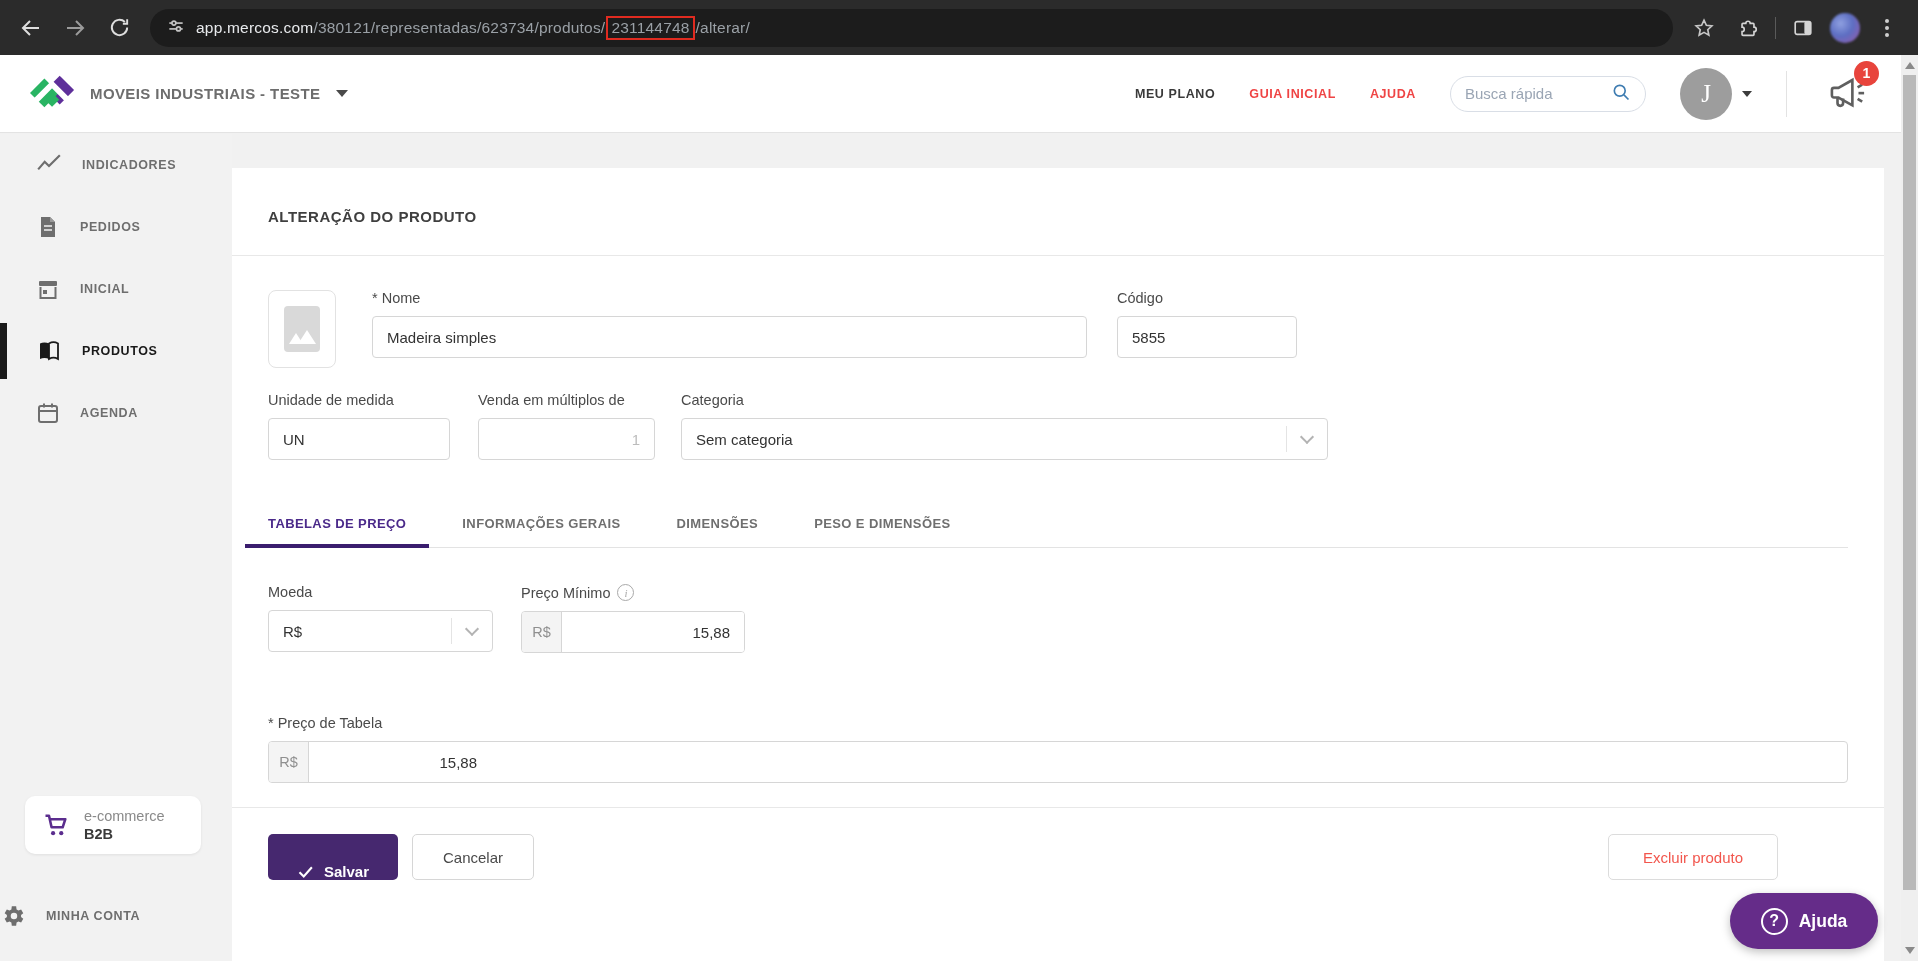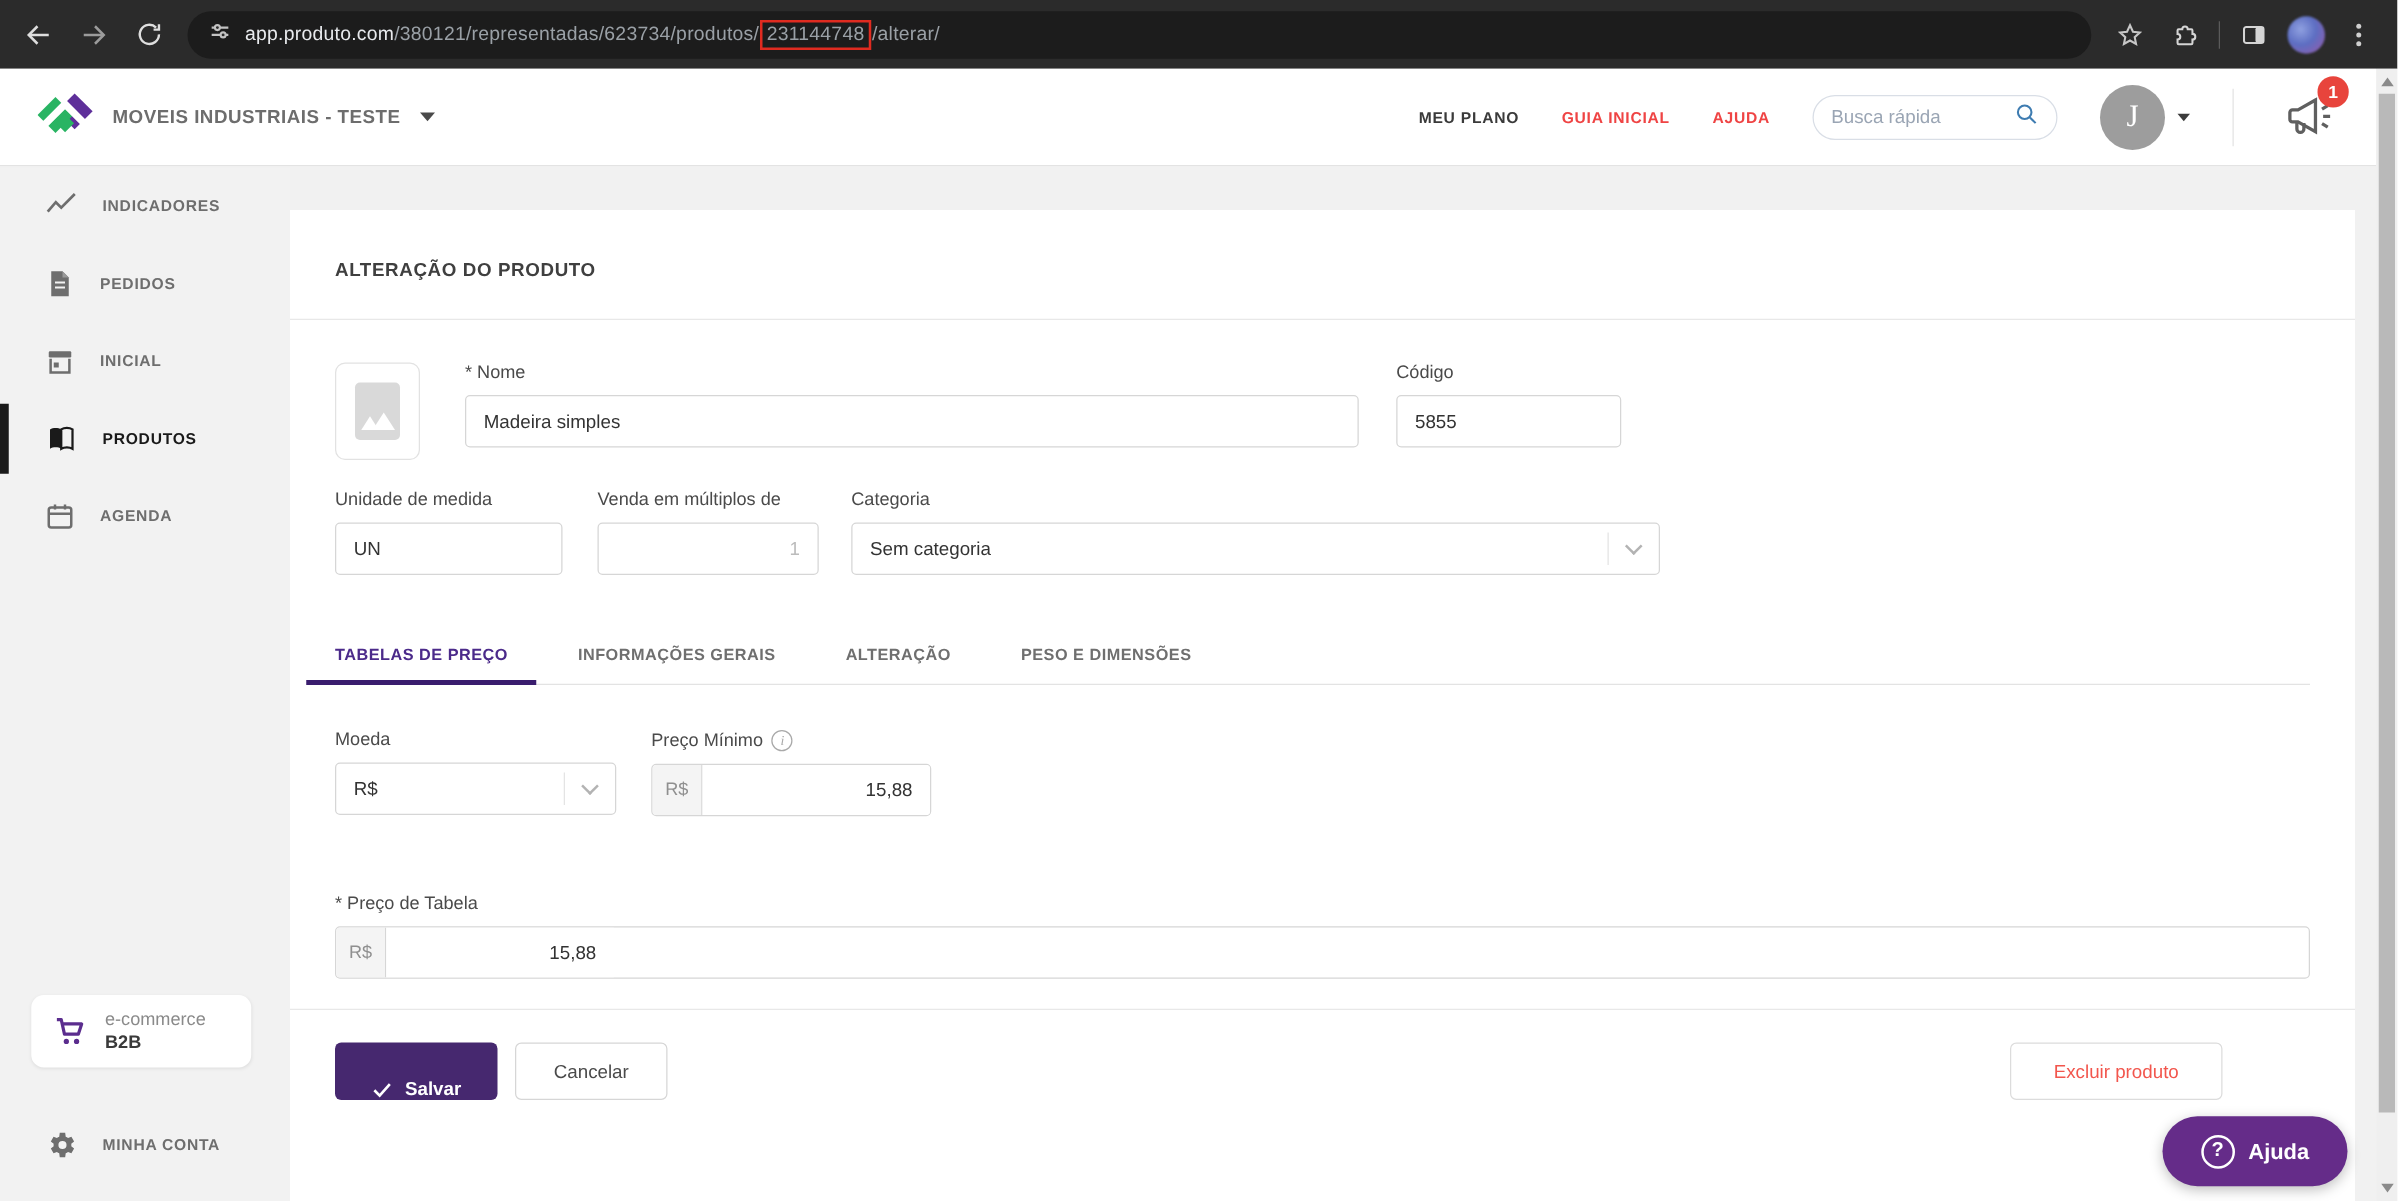--- a/index.html
+++ b/index.html
@@ -60,21 +60,21 @@
   .side-item { position:relative; height:62px; display:flex; align-items:center; gap:20px; padding-left:36px; cursor:pointer; }
   .side-item .lbl { font-size:12.5px; font-weight:bold; letter-spacing:0.6px; color:#6e6e6e; }
   .side-item.active .lbl { color:#191919; }
   .side-item.active::before { content:""; position:absolute; left:0; top:3px; bottom:3px; width:7px; background:#1a1a1a; }
   .side-item svg { flex:0 0 auto; }
   .ecom-card { position:absolute; left:25px; top:662px; width:176px; height:58px; background:#fff; border-radius:10px;
     box-shadow:0 1px 3px rgba(0,0,0,0.08); display:flex; align-items:center; gap:13px; padding-left:16px; cursor:pointer; }
   .ecom-text { line-height:1.25; }
   .ecom-l1 { font-size:14.5px; color:#8a8a8a; }
   .ecom-l2 { font-size:14.5px; font-weight:bold; color:#3a3a3a; }
-  .account-item { position:absolute; left:0; top:756px; width:232px; height:52px; display:flex; align-items:center; gap:20px; padding-left:36px; cursor:pointer; }
+  .account-item { position:absolute; left:0; top:756px; width:232px; height:52px; display:flex; align-items:center; gap:20px; cursor:pointer; }
   .account-item .lbl { font-size:12.5px; font-weight:bold; letter-spacing:0.6px; color:#6e6e6e; }
 
   
   .card { position:absolute; left:232px; top:168px; width:1652px; height:793px; background:#fff; padding:28px 36px 0 36px; }
   .card-title { font-size:15px; font-weight:bold; letter-spacing:0.5px; color:#3f3f3f; margin-top:12px; }
   .divider { height:1px; background:#e8e8e8; margin:0 -36px; }
   .divider.t { margin-top:30px; }
 
   .form-row1 { display:flex; margin-top:34px; }
   .img-box { width:68px; height:78px; border:1px solid #e2e2e2; border-radius:8px; display:flex;
@@ -162,21 +162,21 @@
     <div class="omnibox">
       <span>
         <svg width="20" height="20" viewBox="0 0 24 24" fill="none" stroke="#c3c3c3" stroke-width="2">
           <path d="M4 8.5 h16"></path>
             <circle cx="9.5" cy="8.5" r="2.4" fill="#2b2b2b"></circle>
           <path d="M4 15.5 h16"></path>
             <circle cx="15" cy="15.5" r="2.4" fill="#2b2b2b"></circle>
         </svg>
       </span>
       <div class="url">
-        <span class="host">app.produto.com</span><span>/380121/representadas/623734/produtos/</span><span class="hl">231144748</span><span>/alterar/</span>
+        <span class="host">app.mercos.com</span><span>/380121/representadas/623734/produtos/</span><span class="hl">231144748</span><span>/alterar/</span>
       </div>
     </div>
 
     <div class="bicon">
       <svg width="22" height="22" viewBox="0 0 24 24" fill="none" stroke="#c7c7c7" stroke-width="1.8">
           <path d="M12 3.5 l2.6 5.6 6 .7-4.5 4.1 1.2 5.9-5.3-3-5.3 3 1.2-5.9L3.4 9.8l6-.7z"></path>
         </svg>
     </div>
     <div class="bicon">
       <svg width="22" height="22" viewBox="0 0 24 24" fill="none" stroke="#d5d5d5" stroke-width="1.8">
@@ -351,21 +351,21 @@
           <span class="sel-caret">
               <span class="chev"></span>
             </span>
         </div>
       </div>
     </div>
 
     <div class="tabs">
       <span class="tab active">TABELAS DE PREÇO</span>
       <span class="tab">INFORMAÇÕES GERAIS</span>
-      <span class="tab">ALTERAÇÃO</span>
+      <span class="tab">DIMENSÕES</span>
       <span class="tab">PESO E DIMENSÕES</span>
     </div>
 
     <div class="price-row">
       <div class="fgroup w-moeda">
         <span class="flabel">Moeda</span>
         <div class="selectbox">
           <span class="sel-val">R$</span>
           <span class="sel-div"></span>
           <span class="sel-caret">

